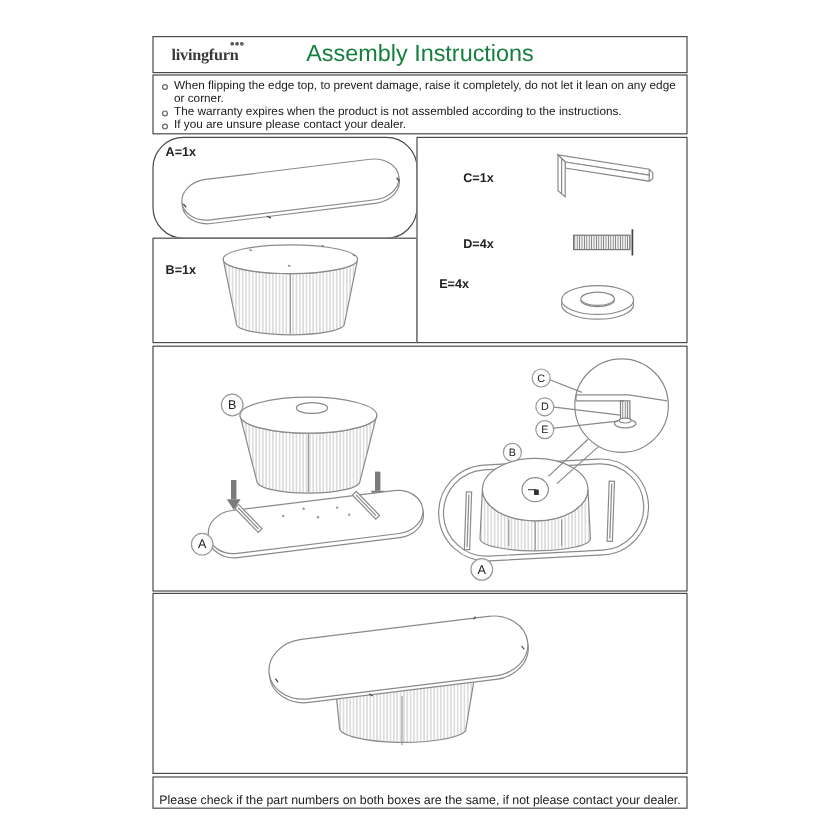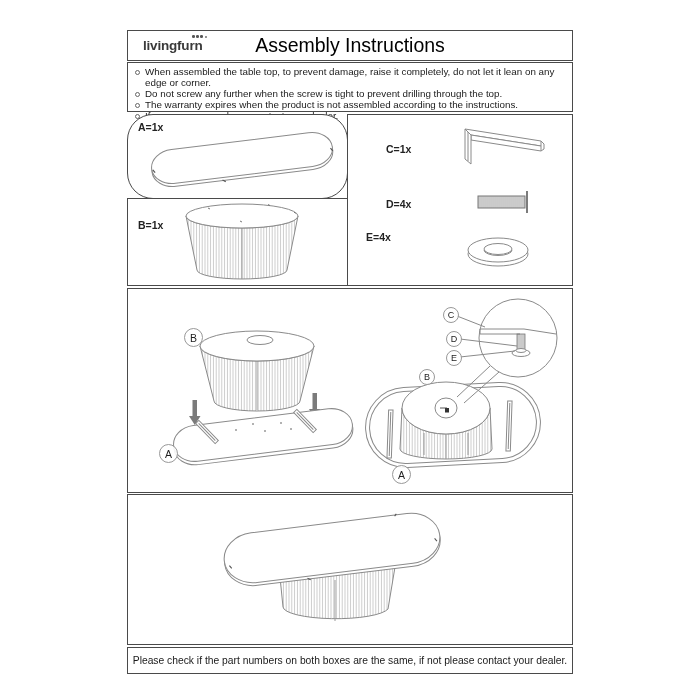--- a/index.html
+++ b/index.html
@@ -5,45 +5,45 @@
   html,body{margin:0;padding:0;}
   body{
     width:700px;height:700px;background:#ffffff;position:relative;
     font-family:"Liberation Sans","DejaVu Sans",sans-serif;color:#1c1c1c;
     overflow:hidden;
   }
   .box{position:absolute;background:#fff;border:1px solid #4a4a4a;box-sizing:border-box;}
 
   
   #header-box{left:127px;top:30px;width:446px;height:31px;}
-  .logo{position:absolute;left:15px;top:7px;font-size:13.5px;font-weight:bold;color:#3a3a3a;letter-spacing:-0.2px;}
+  .logo{position:absolute;left:15px;top:7px;font-size:13.5px;font-weight:bold;color:#3a3a3a;letter-spacing:-0.2px;font-family:Liberation Serif, serif;}
   .logo-dots{position:absolute;left:49px;top:-3px;display:flex;gap:1.5px;}
   .logo-dots i{width:2.6px;height:2.6px;border-radius:50%;background:#555;display:block;}
   .logo-tm{position:absolute;right:-4px;top:-2px;width:1.8px;height:1.8px;border-radius:50%;background:#777;}
-  .doc-title{position:absolute;left:0;right:0;top:3px;text-align:center;font-size:19.5px;color:#000000;}
+  .doc-title{position:absolute;left:0;right:0;top:3px;text-align:center;font-size:19.5px;color:#15803d;}
 
   
   #warning-box{left:127px;top:62px;width:446px;height:50px;}
   .warning-list{margin:0;padding:3px 5px;list-style:none;}
   .warning-list li{display:flex;align-items:flex-start;font-size:9.8px;line-height:11.1px;color:#1a1a1a;}
   .bullet{flex:0 0 auto;width:3px;height:3px;border:1px solid #666;border-radius:50%;margin:3.5px 5px 0 2px;}
 
   
   #part-a-box{left:127px;top:114px;width:221px;height:85px;border-radius:26px;}
   #part-b-box{left:127px;top:198px;width:221px;height:88px;}
   #parts-cde-box{left:347px;top:114px;width:226px;height:172px;}
   .part-label{position:absolute;font-size:10.5px;font-weight:bold;color:#222;}
   .fig{position:absolute;left:0;top:0;}
 
   
   #assembly-box{left:127px;top:288px;width:446px;height:205px;}
   #final-box{left:127px;top:494px;width:446px;height:151px;}
 
   
-  #footer-box{left:127px;top:647px;width:446px;height:27px;display:flex;align-items:center;justify-content:center;}
+  #footer-box{left:127px;top:647px;width:446px;height:27px;display:flex;align-items:flex-end;justify-content:center;}
   #footer-box .note{font-size:10.3px;color:#1a1a1a;}
 
   
   .clabel{position:absolute;border:1px solid #999;border-radius:50%;background:rgba(255,255,255,.9);
     display:flex;align-items:center;justify-content:center;color:#222;font-weight:normal;}
   .clabel.big{width:17px;height:17px;font-size:10.5px;}
   .clabel.small{width:14px;height:14px;font-size:9px;}
 
   svg{display:block;}
   .ln{stroke:#8a8a8a;fill:none;stroke-width:1;}
@@ -75,25 +75,21 @@
       </span>
     <span class="logo-tm"></span>
   </div>
   <div class="doc-title">Assembly Instructions</div>
 </div>
 
 <div class="box" id="warning-box">
   <ul class="warning-list">
     <li>
         <span class="bullet"></span>
-        <span>When assembled the table top, to prevent damage, raise it completely, do not let it lean on any edge or corner.</span>
-      </li>
-    <li>
-        <span class="bullet"></span>
-        <span>Do not screw any further when the screw is tight to prevent drilling through the top.</span>
+        <span>When flipping the edge top, to prevent damage, raise it completely, do not let it lean on any edge or corner.</span>
       </li>
     <li>
         <span class="bullet"></span>
         <span>The warranty expires when the product is not assembled according to the instructions.</span>
       </li>
     <li>
         <span class="bullet"></span>
         <span>If you are unsure please contact your dealer.</span>
       </li>
   </ul>

